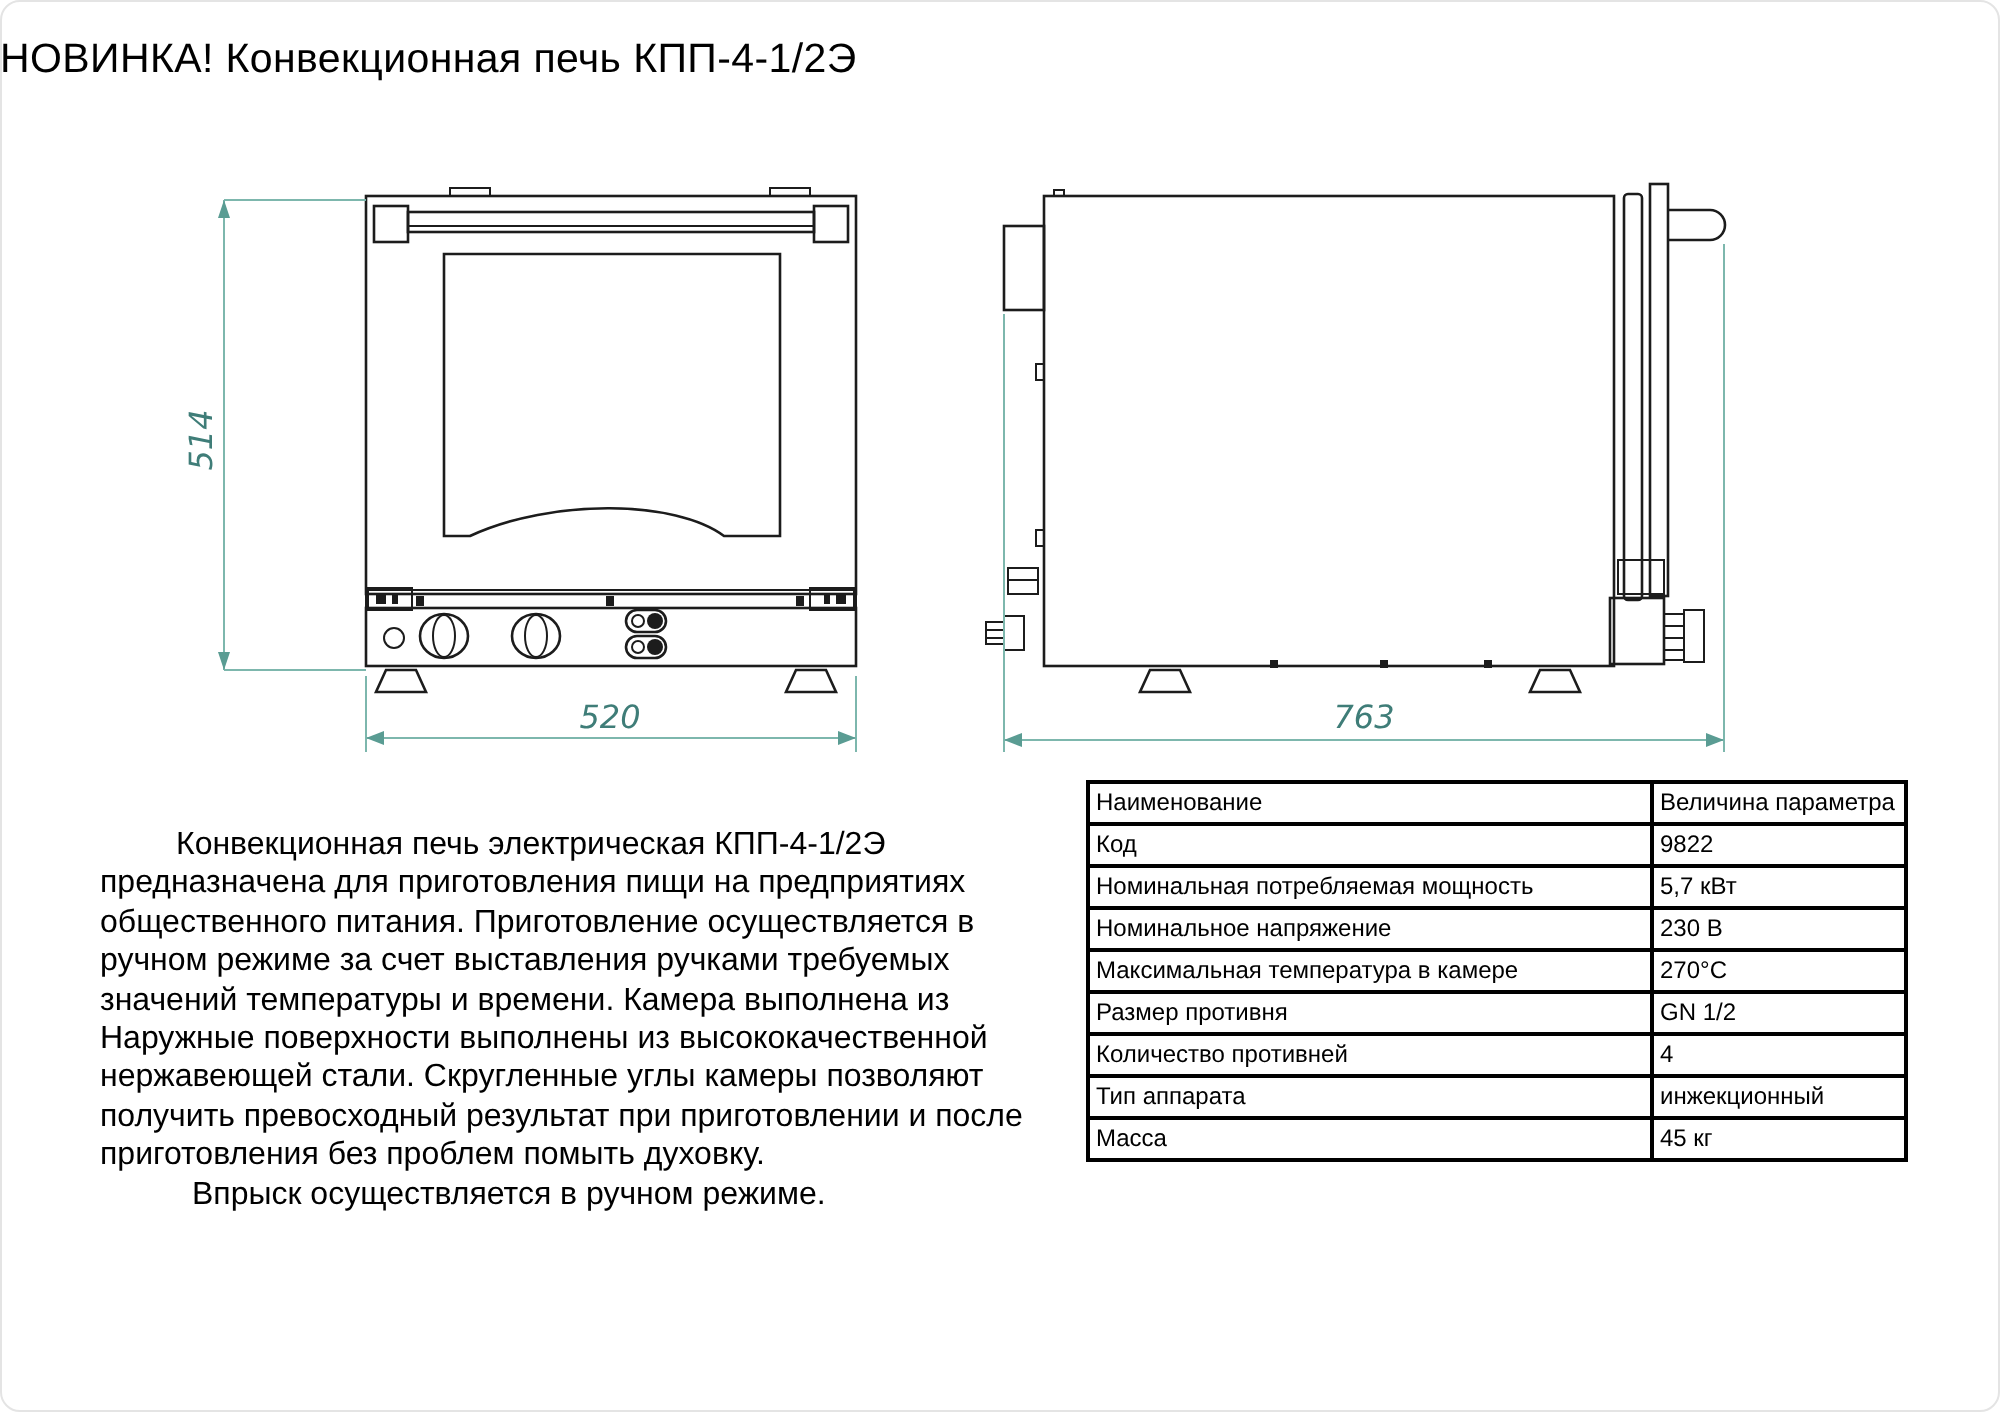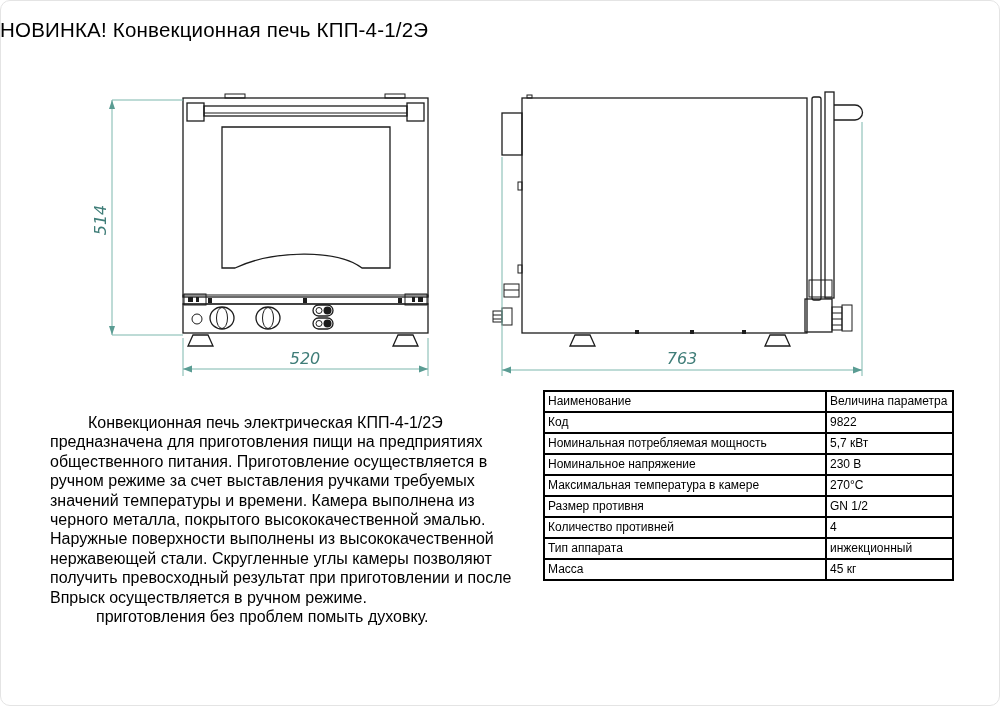--- a/index.html
+++ b/index.html
@@ -152,26 +152,25 @@
       <text class="dimtext" x="202" y="294" text-anchor="middle">763</text>
     </g>
   </svg>
 
   <div class="description">
       <div class="desc-line">Конвекционная печь электрическая КПП-4-1/2Э</div>
       <div class="desc-line">предназначена для приготовления пищи на предприятиях</div>
       <div class="desc-line">общественного питания. Приготовление осуществляется в</div>
       <div class="desc-line">ручном режиме за счет выставления ручками требуемых</div>
       <div class="desc-line">значений температуры и времени.  Камера выполнена из</div>
-      <div class="desc-line">черного металла, покрытого высококачественной эмалью.</div>
       <div class="desc-line">Наружные поверхности выполнены из высококачественной</div>
       <div class="desc-line">нержавеющей стали. Скругленные углы камеры позволяют</div>
       <div class="desc-line">получить превосходный результат при приготовлении и после</div>
+      <div class="desc-line">приготовления без проблем помыть духовку.</div>
       <div class="desc-line">Впрыск осуществляется в ручном режиме.</div>
-      <div class="desc-line">приготовления без проблем помыть духовку.</div>
     </div>
 
   <table class="spec">
     <colgroup>
         <col class="c1">
         <col class="c2">
       </colgroup>
     <thead>
       <tr>
         <th>Наименование</th>

